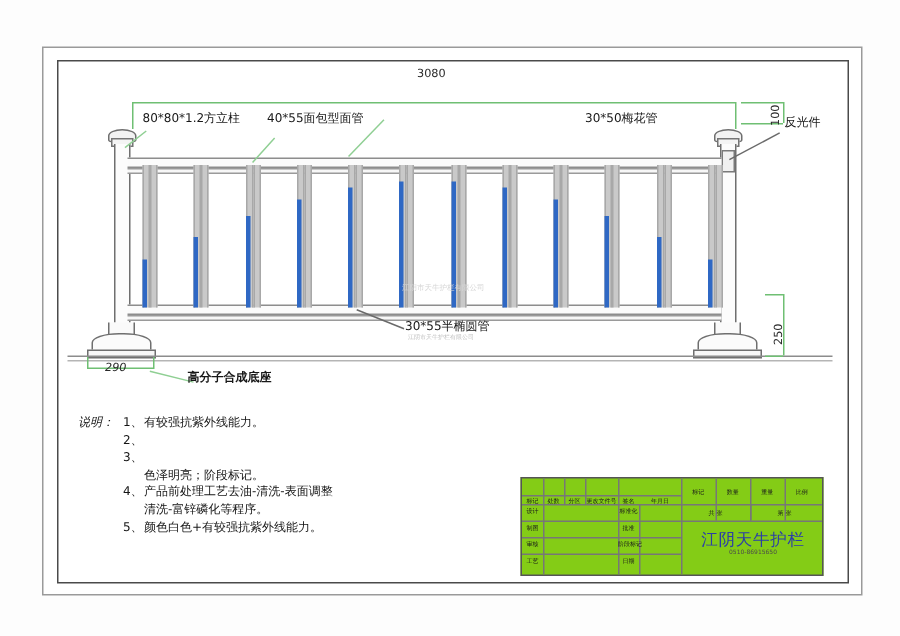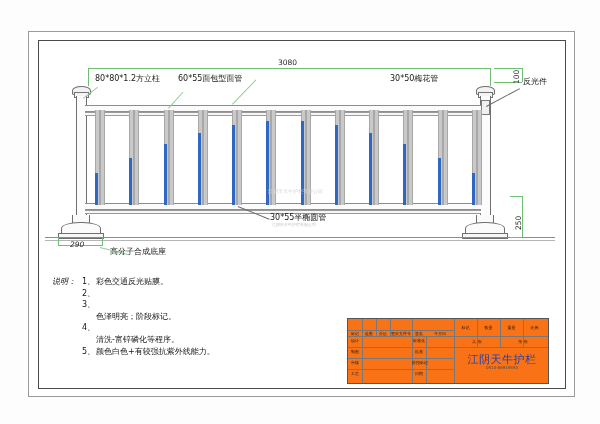--- a/index.html
+++ b/index.html
@@ -57,21 +57,21 @@
   #notes{position:absolute;left:52px;top:276px;width:250px;color:#141414;
        font-size:8px;line-height:11.6px;}
   .note-row{display:flex;}
   .note-head{width:30px;flex:0 0 30px;font-style:italic;}
   .note-num{width:14px;flex:0 0 14px;}
   .note-body{flex:1;}
   .note-cont{padding-left:44px;}
 
   
   #title-block{position:absolute;left:347px;top:318px;width:200px;height:64px;
-       border:1px solid #555;background:#f97316;}
+       border:1px solid #555;background:#84cc16;}
   .tb-line{position:absolute;background:#777;}
   .tb-txt{position:absolute;white-space:nowrap;color:#1a1a1a;font-size:4px;
        text-align:center;}
   #tb-maintitle{position:absolute;left:255px;top:330px;width:80px;
        text-align:center;font-size:11px;color:#111;letter-spacing:1px;}
   #tb-company{position:absolute;left:108px;top:33px;width:92px;
        text-align:center;font-size:11px;color:#2b3ea8;letter-spacing:.5px;}
   #tb-phone{position:absolute;left:108px;top:46px;width:92px;text-align:center;
        font-size:4px;color:#4a4a4a;}
 </style>
@@ -81,21 +81,21 @@
 <div id="sheet">
 
   <div class="frame-outer"></div>
   <div class="frame-inner"></div>
 
   <div id="elevation"></div>
 
   <div class="dimline dimh" style="left:88px;top:68px;width:402px;"></div>
   <div class="dimline dimv" style="left:88px;top:68px;height:18px;"></div>
   <div class="dimline dimv" style="left:490px;top:68px;height:18px;"></div>
-  <div class="dimtxt" style="left:278px;top:58px;">3080</div>
+  <div class="dimtxt" style="left:278px;top:44px;">3080</div>
 
   <div class="post-cap" style="left:72px;top:86px;"></div>
   <div class="post-collar" style="left:74px;top:92px;"></div>
   <div class="post-shaft" style="left:76px;top:96px;height:119px;"></div>
   <div class="post-base-top" style="left:72px;top:215px;"></div>
   <div class="post-base" style="left:61px;top:222px;"></div>
   <div class="post-foot" style="left:58px;top:233px;"></div>
 
   <div class="post-cap" style="left:476px;top:86px;"></div>
   <div class="post-collar" style="left:478px;top:92px;"></div>
@@ -150,21 +150,21 @@
       <div class="bal-blue" style="left: 472px; top: 172.7px; height: 32.3px; background: rgb(47, 104, 196);"></div>
     </div>
 
   <div class="hline" style="left:45px;top:237px;width:510px;background:#8c8c8c;"></div>
   <div class="hline" style="left:45px;top:240px;width:510px;background:#b5b5b5;"></div>
 
   <div class="leader" style="left:83px;top:98px;width:18px;transform:rotate(-38deg);"></div>
   <div class="lbl-cn" style="left:95px;top:73px;">80*80*1.2方立柱</div>
 
   <div class="leader" style="left:168px;top:108px;width:22px;transform:rotate(-48deg);"></div>
-  <div class="lbl-cn" style="left:178px;top:73px;">60*55面包型面管</div>
+  <div class="lbl-cn" style="left:178px;top:73px;">40*55面包型面管</div>
 
   <div class="leader" style="left:232px;top:104px;width:34px;transform:rotate(-46deg);"></div>
   <div class="lbl-cn" style="left:390px;top:73px;">30*50梅花管</div>
   <div class="leader" style="left:270px;top:102px;width:0px;"></div>
 
   <div class="leader-dark" style="left:486px;top:106px;width:38px;transform:rotate(-28deg);"></div>
   <div class="lbl-cn" style="left:523px;top:76px;">反光件</div>
 
   <div class="dimline dimh" style="left:494px;top:68px;width:28px;"></div>
   <div class="dimline dimv" style="left:522px;top:68px;height:14px;"></div>
@@ -179,43 +179,44 @@
   <div class="dimline dimh" style="left:58px;top:245px;width:44px;"></div>
   <div class="dimline dimv" style="left:58px;top:238px;height:8px;"></div>
   <div class="dimline dimv" style="left:102px;top:238px;height:8px;"></div>
   <div class="dimtxt" style="left:70px;top:240px;font-style:italic;">290</div>
 
   <div class="leader-dark" style="left:238px;top:206px;width:34px;transform:rotate(22deg);"></div>
   <div class="lbl-cn" style="left:270px;top:212px;">30*55半椭圆管</div>
   <div class="watermark" style="left:272px;top:222px;">江阴市天牛护栏有限公司</div>
 
   <div class="leader" style="left:100px;top:247px;width:30px;transform:rotate(14deg);"></div>
-  <div class="lbl-cn" style="left:110px;top:246px;">高分子合成底座</div>
+  <div class="lbl-cn" style="left:125px;top:246px;font-weight:bold;">高分子合成底座</div>
 
   <div class="watermark" style="left:268px;top:188px;font-size:5px;color:#d6d6d6;">江阴市天牛护栏有限公司</div>
 
   <div id="notes">
     <div id="notes-rows">
         <div class="note-row">
           <span class="note-head">说明：</span>
           <span class="note-num">1、</span>
-          <span class="note-body">彩色交通反光贴膜。</span>
+          <span class="note-body">有较强抗紫外线能力。</span>
         </div>
         <div class="note-row">
           <span class="note-head"></span>
           <span class="note-num">2、</span>
         </div>
         <div class="note-row">
           <span class="note-head"></span>
           <span class="note-num">3、</span>
         </div>
         <div class="note-cont">色泽明亮；阶段标记。</div>
         <div class="note-row">
           <span class="note-head"></span>
           <span class="note-num">4、</span>
+          <span class="note-body">产品前处理工艺去油-清洗-表面调整</span>
         </div>
         <div class="note-cont">清洗-富锌磷化等程序。</div>
         <div class="note-row">
           <span class="note-head"></span>
           <span class="note-num">5、</span>
           <span class="note-body">颜色白色+有较强抗紫外线能力。</span>
         </div>
       </div>
   </div>
 

